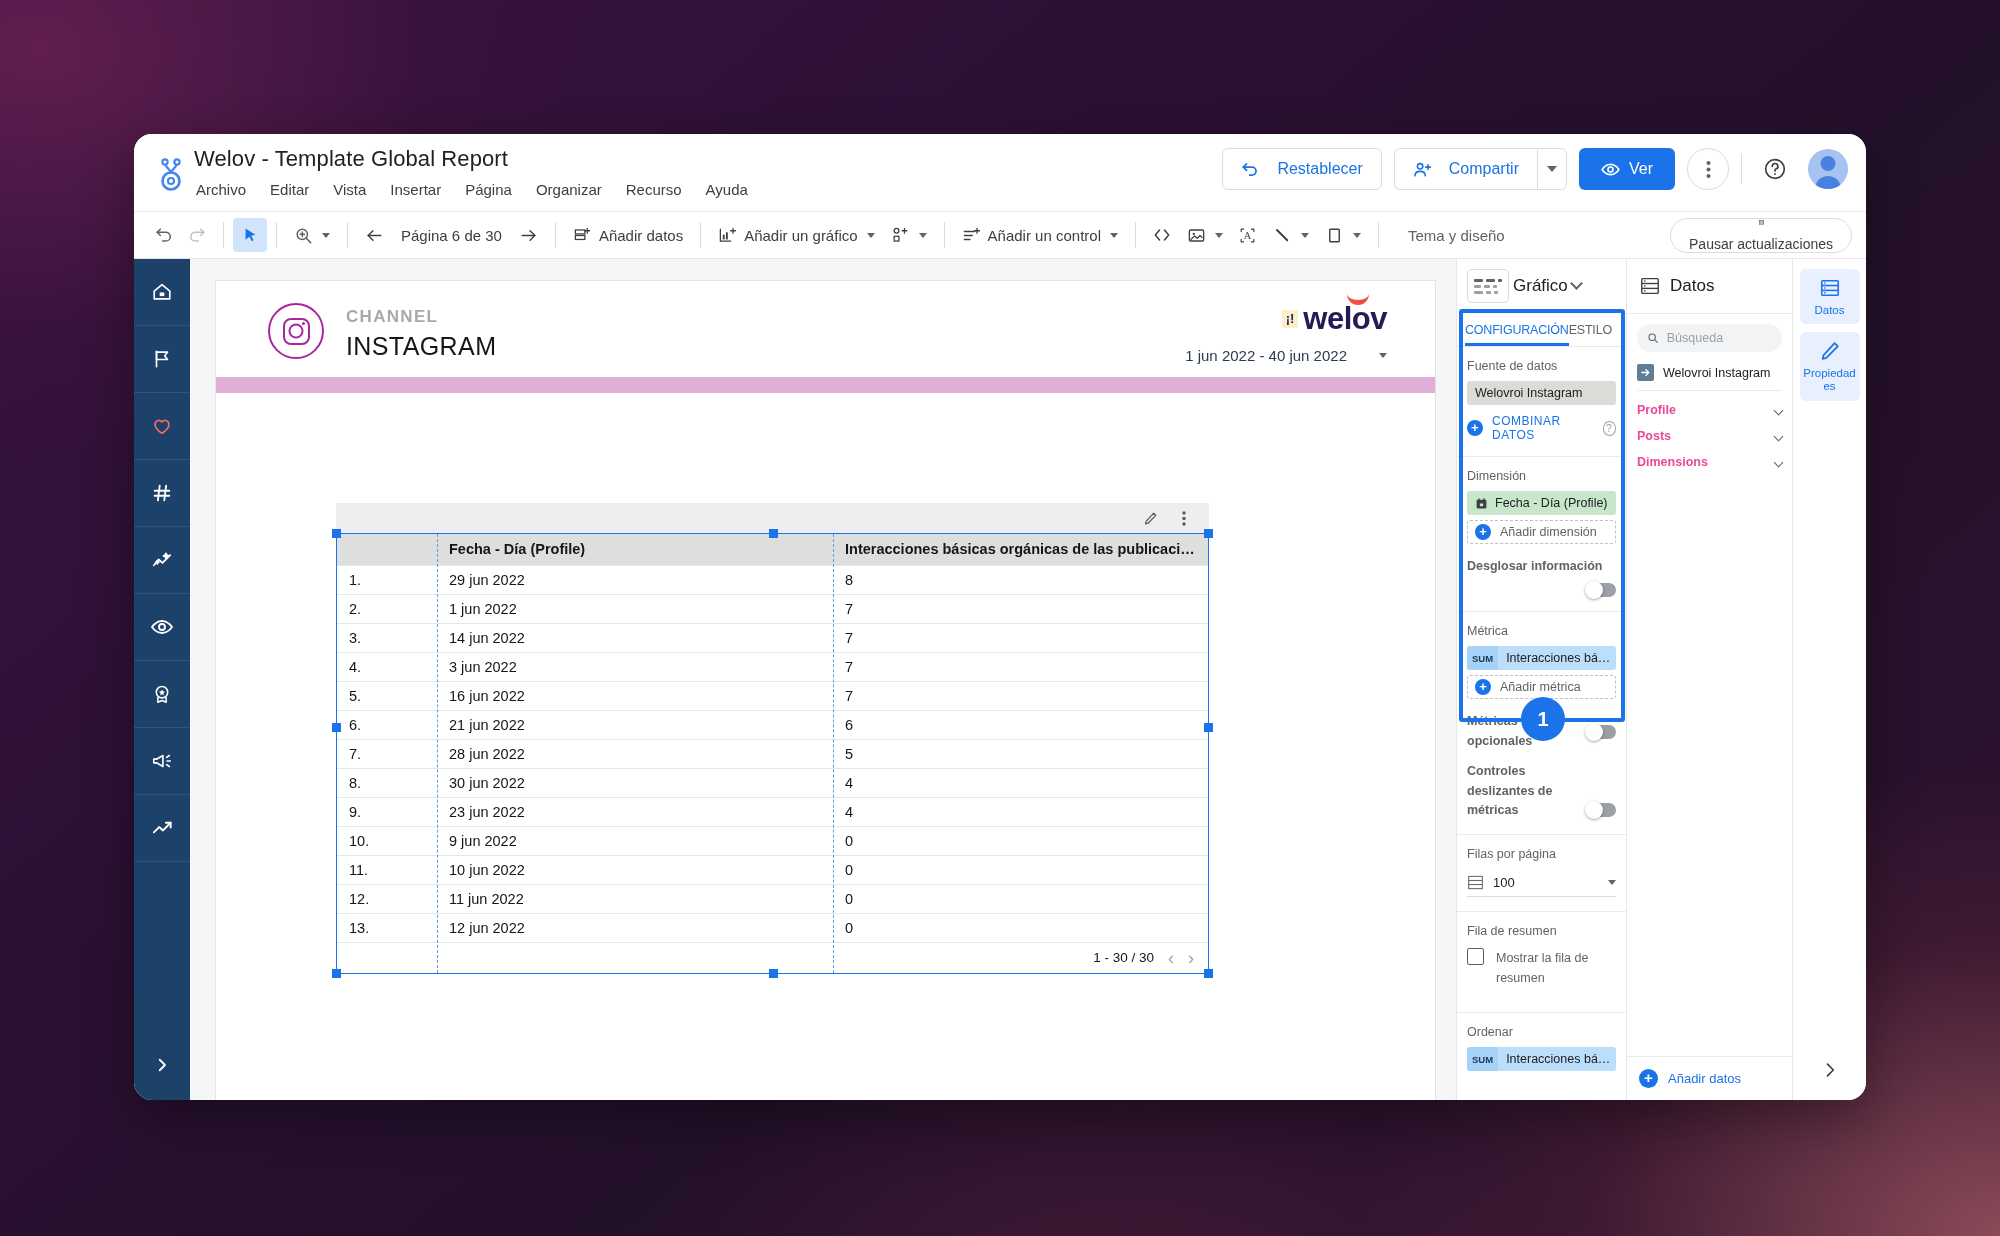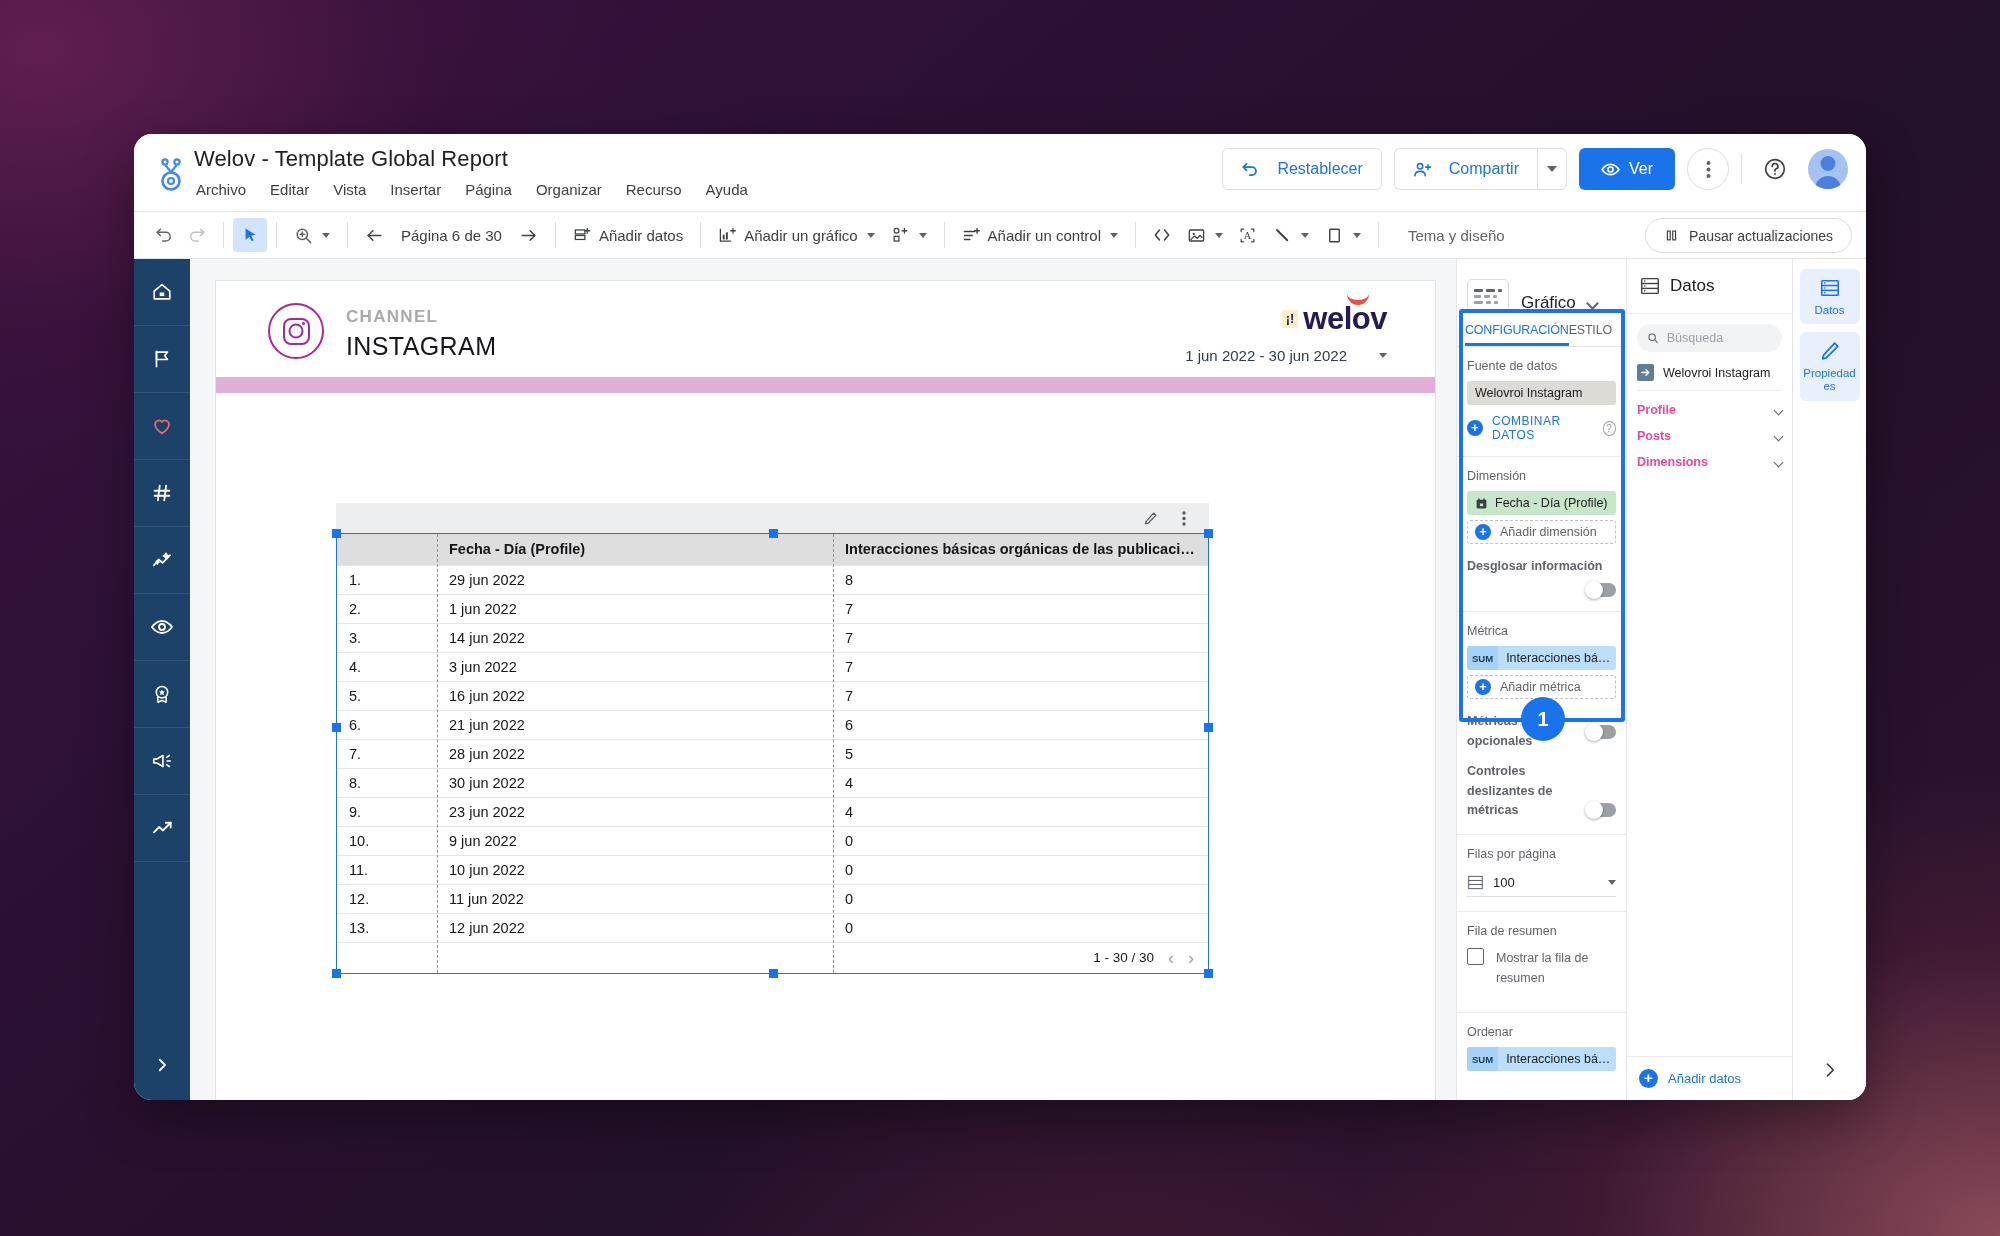--- a/index.html
+++ b/index.html
@@ -117,21 +117,21 @@
   }
   .caret-s { width: 0; height: 0; border-left: 4px solid transparent; border-right: 4px solid transparent; border-top: 5px solid #5f6368; margin-left: 2px; }
   #page-nav { display: flex; align-items: center; gap: 6px; }
   #page-label { font-size: 15px; color: #3c4043; white-space: nowrap; padding: 0 4px; }
   #tema-diseno { font-size: 15px; color: #5f6368; margin-left: 12px; padding: 0 8px; height:34px; display:flex; align-items:center; border-radius:4px; cursor:pointer; white-space:nowrap;}
   #pausar {
     position: absolute; right: 14px; top: 6px;
     display: flex; align-items: center; gap: 10px;
     height: 35px; padding: 0 18px;
     border: 1px solid #dadce0; border-radius: 18px;
-    background: #fff; font-size: 14px; color: #3c4043; cursor: pointer; white-space: nowrap;
+    background: #fff; font-size: 14px; color: #3c4043; cursor: pointer; white-space: nowrap; flex-direction: column;
   }
 
   
   #body-area { position: relative; height: 841px; display: flex; }
 
   
   #rail {
     width: 56px; background: #1d4269; flex: none;
     display: flex; flex-direction: column; align-items: stretch;
     position: relative;
@@ -223,21 +223,21 @@
   
   .vguide { position: absolute; top: 0; bottom: 0; width: 0; border-left: 1.5px dashed #5b9bf0; pointer-events: none; }
   
   .handle { position: absolute; width: 9px; height: 9px; background: #1a73e8; }
 
   
   #panel-grafico {
     width: 170px; flex: none; background: #fff; border-left: 1px solid #e4e6eb;
     position: relative;
   }
-  #pg-head { height: 54px; display: flex; align-items: flex-end; gap: 12px; padding: 0 10px; }
+  #pg-head { height: 54px; display: flex; align-items: center; gap: 4px; padding: 0 10px; }
   #pg-chart-ico {
     width: 42px; height: 34px; border: 1px solid #dadce0; border-radius: 5px;
     background: #fff; display: flex; flex-direction: column; justify-content: center; gap: 3px;
     padding: 0 6px; cursor: pointer;
   }
   .pg-r { display: flex; gap: 3px; align-items: center; }
   .pg-b { height: 3px; border-radius: 1px; background: #9aa0a6; }
   #pg-title { font-size: 17px; color: #202124; }
   .chev { width: 9px; height: 9px; border-right: 2px solid #5f6368; border-bottom: 2px solid #5f6368; transform: rotate(45deg); }
   #pg-tabs {
@@ -644,21 +644,21 @@
 
           <div id="welov-logo">
             <span id="welov-badge">¡!</span>
             <span id="welov-word">
               <span>welov</span>
               <span id="welov-breve"></span>
             </span>
           </div>
 
           <div id="date-range">
-            <span>1 jun 2022 - 30 jun 2022</span>
+            <span>1 jun 2022 - 40 jun 2022</span>
             <span class="caret-s"></span>
           </div>
         </div>
 
         <div id="band"></div>
 
         <div id="tbl-widget">
           <div id="tbl-topbar">
             <div class="mini-ico">
               <svg width="15" height="15" viewBox="0 0 24 24" fill="none" stroke="#5a5a5a" stroke-width="2" stroke-linecap="round" stroke-linejoin="round">

